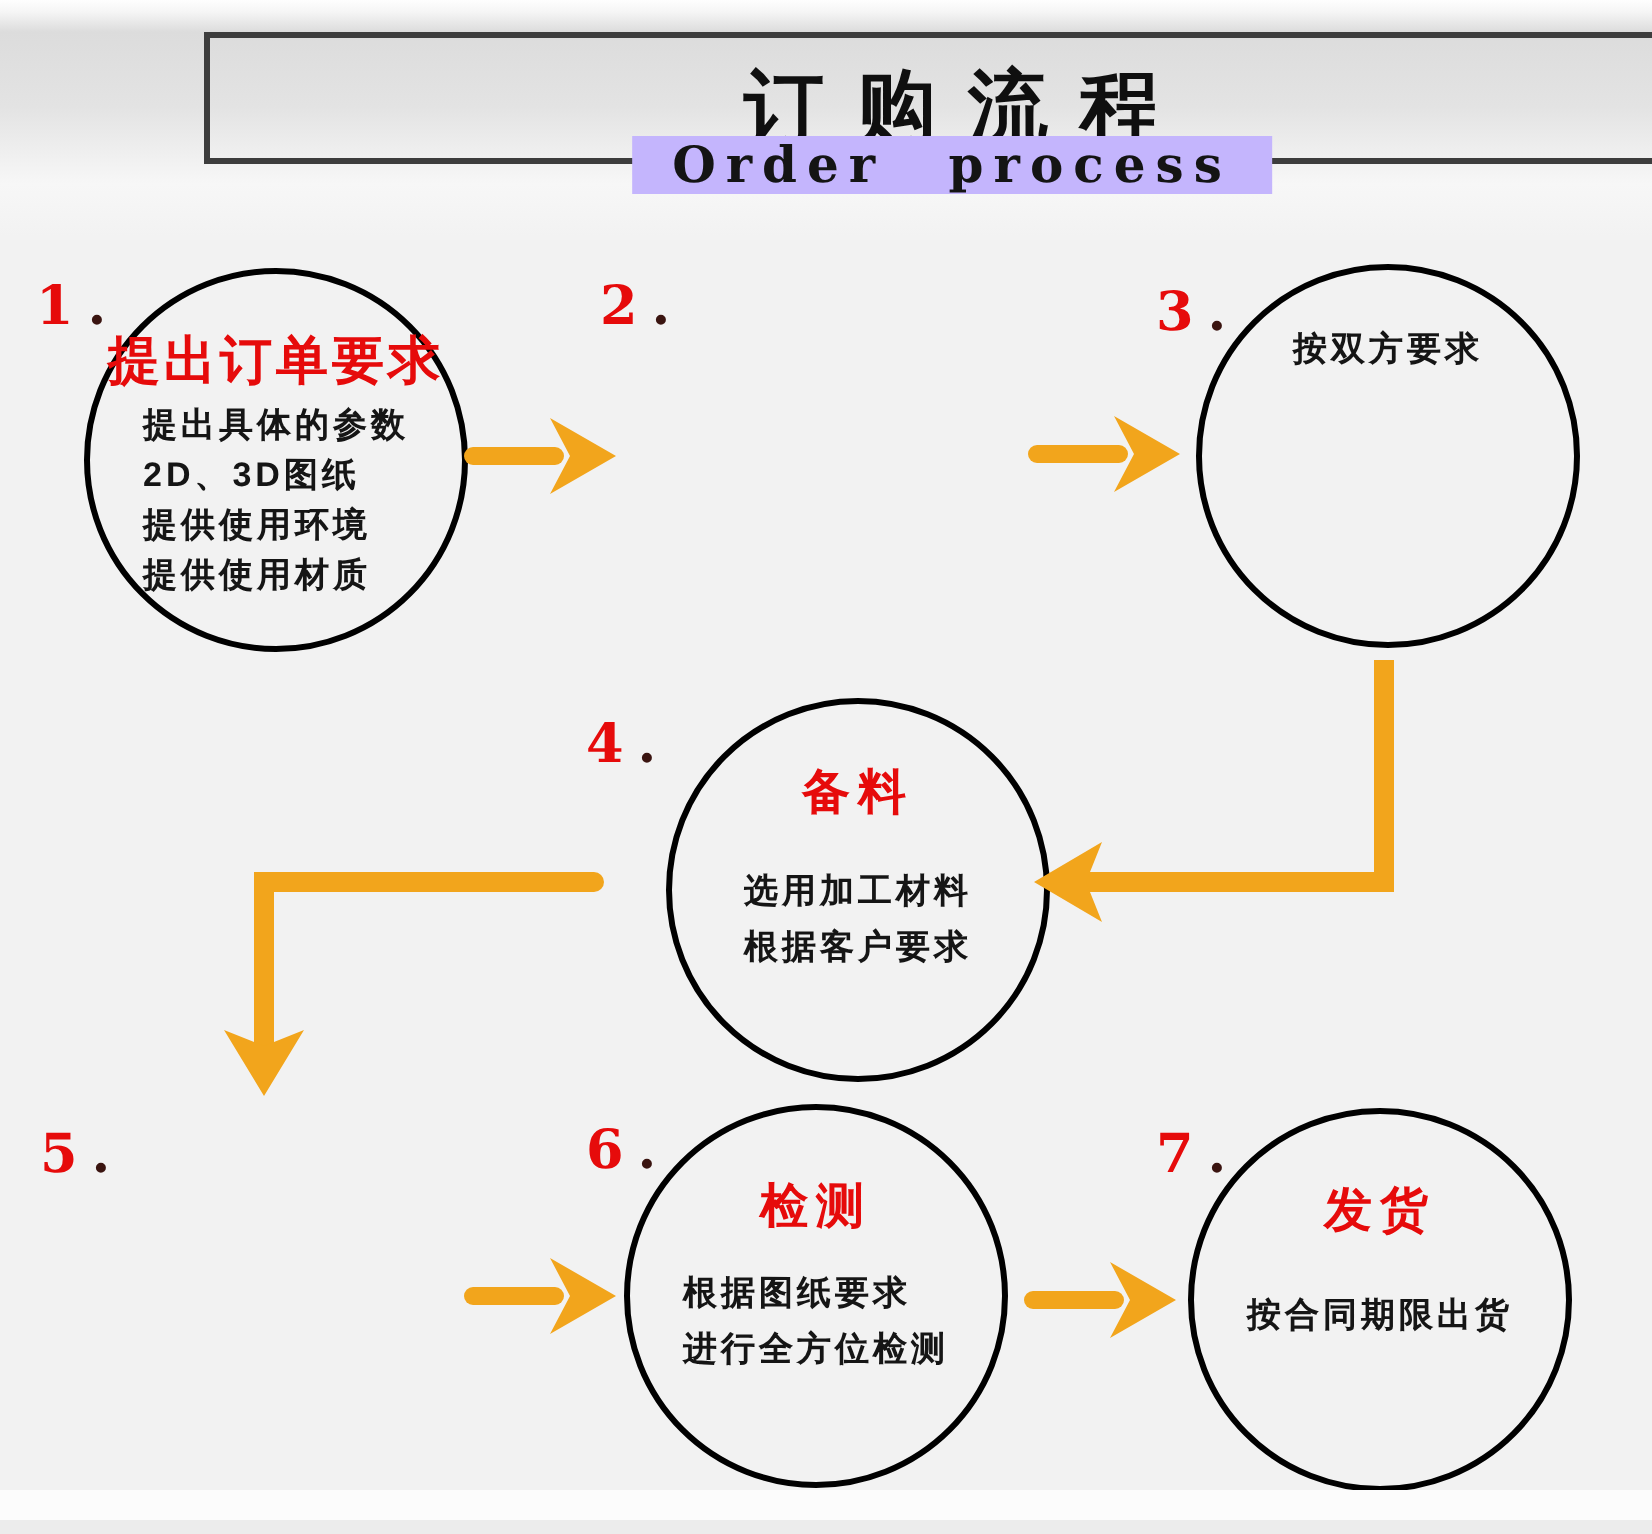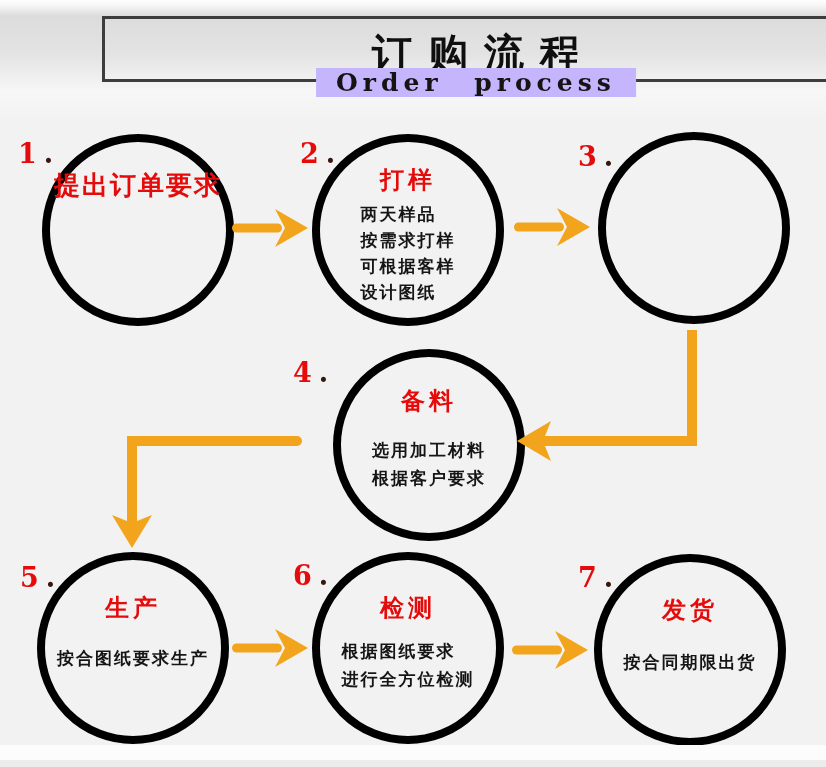--- a/index.html
+++ b/index.html
@@ -15,21 +15,21 @@
     border:3px solid #3d3d3d;box-sizing:border-box;z-index:2;}
   .title-cn{position:absolute;left:0;right:0;top:7px;text-align:center;
     font-family:"DejaVu Serif", serif;font-weight:bold;font-size:40px;color:#0f0f0f;
     letter-spacing:16px;text-indent:16px;white-space:nowrap;}
   .title-en{position:absolute;left:50%;bottom:-18px;transform:translateX(-50%);
     background:#c4b5fd;padding:0 20px;white-space:nowrap;
     font-family:"DejaVu Serif", serif;font-weight:bold;font-size:25px;color:#141414;
     letter-spacing:5px;word-spacing:18px;}
 
   
-  .circle{position:absolute;width:192px;height:192px;border:8px solid #000000;border-radius:50%;
+  .circle{position:absolute;width:192px;height:192px;border:3px solid #000000;border-radius:50%;
     box-sizing:border-box;display:flex;flex-direction:column;align-items:center;z-index:1;}
   .step-title{font-weight:bold;color:#e60b0b;font-size:24px;letter-spacing:4px;white-space:nowrap;}
   .step-line{font-weight:bold;color:#151515;font-size:17px;letter-spacing:2px;line-height:26px;white-space:nowrap;}
 
   .c1{left:42px;top:134px;} .c1 .step-title{margin-top:26px;font-size:26px;letter-spacing:2px;}
   .c1 .lines{margin-top:2px;} .c1 .step-line{line-height:25px;}
   .c2{left:312px;top:134px;} .c2 .step-title{margin-top:22px;}
   .c2 .lines{margin-top:6px;}
   .c3{left:598px;top:132px;} .c3 .step-title{margin-top:26px;}
   .c3 .lines{margin-top:26px;} .c3 .step-line{line-height:28px;}
@@ -76,51 +76,43 @@
   <div class="step-num n1"><span>1</span><span class="dot">.</span></div>
   <div class="step-num n2"><span>2</span><span class="dot">.</span></div>
   <div class="step-num n3"><span>3</span><span class="dot">.</span></div>
   <div class="step-num n4"><span>4</span><span class="dot">.</span></div>
   <div class="step-num n5"><span>5</span><span class="dot">.</span></div>
   <div class="step-num n6"><span>6</span><span class="dot">.</span></div>
   <div class="step-num n7"><span>7</span><span class="dot">.</span></div>
 
   <div class="circle c1">
     <div class="step-title">提出订单要求</div>
-  </div>
-
-  <div class="circle c2">
-    <div class="step-title">打样</div>
     <div class="lines">
-      <div class="step-line">两天样品</div>
-      <div class="step-line">按需求打样</div>
-      <div class="step-line">可根据客样</div>
-      <div class="step-line">设计图纸</div>
+      <div class="step-line">提出具体的参数</div>
+      <div class="step-line">2D、3D图纸</div>
+      <div class="step-line">提供使用环境</div>
+      <div class="step-line">提供使用材质</div>
     </div>
   </div>
 
+
   <div class="circle c3">
     <div class="lines">
+      <div class="step-line">按双方要求</div>
     </div>
   </div>
 
   <div class="circle c4">
     <div class="step-title">备料</div>
     <div class="lines">
       <div class="step-line">选用加工材料</div>
       <div class="step-line">根据客户要求</div>
     </div>
   </div>
 
-  <div class="circle c5">
-    <div class="step-title">生产</div>
-    <div class="lines">
-      <div class="step-line">按合图纸要求生产</div>
-    </div>
-  </div>
 
   <div class="circle c7">
     <div class="step-title">发货</div>
     <div class="lines">
       <div class="step-line">按合同期限出货</div>
     </div>
   </div>
 
   <div class="circle c6">
     <div class="step-title">检测</div>

